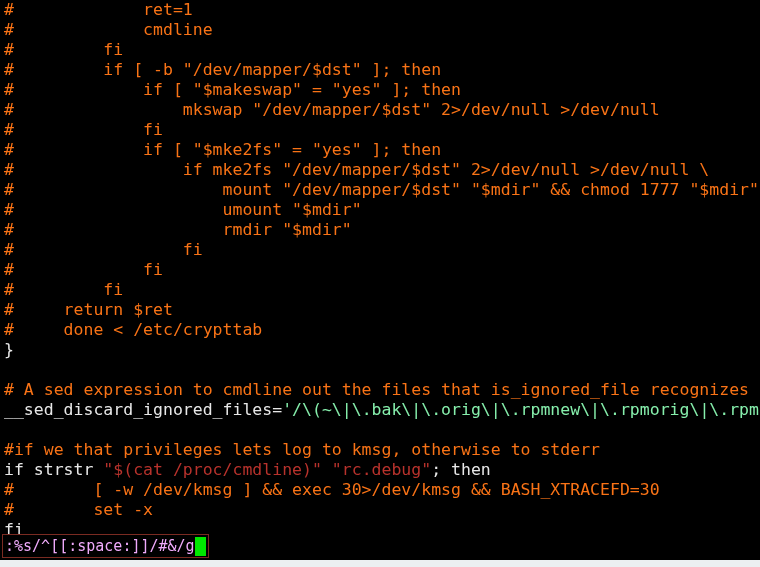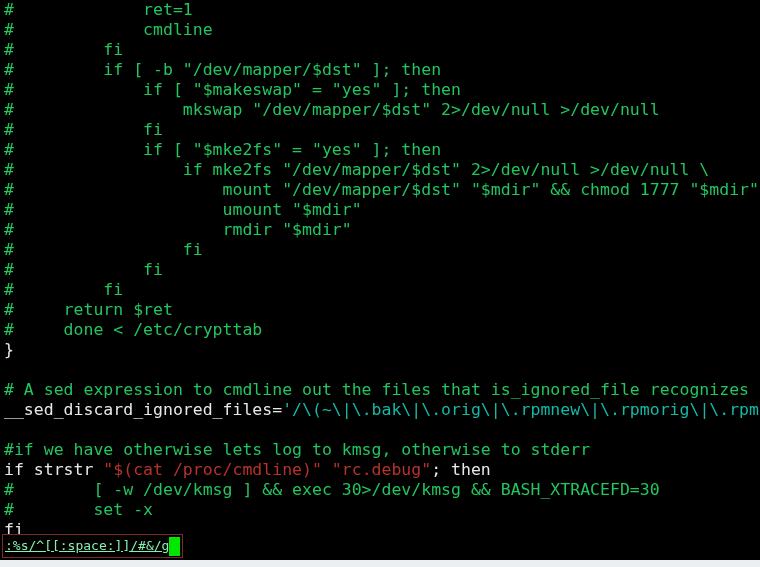--- a/index.html
+++ b/index.html
@@ -34,45 +34,44 @@
     line-height: 20px;
     font-size: 16.5px;
     letter-spacing: 0px;
     white-space: pre;
     overflow: hidden;
     padding-left: 4px;
     box-sizing: border-box;
     font-family: "DejaVu Sans Mono", "Liberation Mono", monospace;
   }
   
-  .cmt   { color: #22c55e; }
+  .cmt   { color: #f97316; }
   .txt   { color: #e8e8e8; }
-  .str   { color: #14b8a6; }
+  .str   { color: #86efac; }
   .strv  { color: #b8322c; }
 
   
   #cmdline-box {
     position: absolute;
     left: 2px;
     top: 534px;
     height: 24px;
     border: 1px solid #7a2b22;
     background: #000000;
     box-sizing: border-box;
     display: flex;
     align-items: center;
     padding: 0 2px 0 2px;
   }
   #cmdline-text {
-    color: #86efac;
-    font-size: 13px;
+    color: #f0abfc;
+    font-size: 15px;
     line-height: 20px;
     white-space: pre;
     font-family: "DejaVu Sans Mono", "Liberation Mono", monospace;
-    text-decoration: underline;
   }
   #cmd-cursor {
     display: inline-block;
     width: 11px;
     height: 19px;
     background: #00e800;
     vertical-align: middle;
   }
   #bottom-strip {
     position: absolute;
@@ -104,21 +103,21 @@
       <div class="line"><span class="cmt">#                 fi</span></div>
       <div class="line"><span class="cmt">#             fi</span></div>
       <div class="line"><span class="cmt">#         fi</span></div>
       <div class="line"><span class="cmt">#     return $ret</span></div>
       <div class="line"><span class="cmt">#     done &lt; /etc/crypttab</span></div>
       <div class="line"><span class="txt">}</span></div>
       <div class="line"><span class="txt"></span></div>
       <div class="line"><span class="cmt"># A sed expression to cmdline out the files that is_ignored_file recognizes</span></div>
       <div class="line"><span class="txt">__sed_discard_ignored_files=</span><span class="str">'/\(~\|\.bak\|\.orig\|\.rpmnew\|\.rpmorig\|\.rpm</span></div>
       <div class="line"><span class="txt"></span></div>
-      <div class="line"><span class="cmt">#if we have otherwise lets log to kmsg, otherwise to stderr</span></div>
+      <div class="line"><span class="cmt">#if we that privileges lets log to kmsg, otherwise to stderr</span></div>
       <div class="line"><span class="txt">if strstr </span><span class="strv">"$(cat /proc/cmdline)"</span><span class="txt"> </span><span class="strv">"rc.debug"</span><span class="txt">; then</span></div>
       <div class="line"><span class="cmt">#        [ -w /dev/kmsg ] &amp;&amp; exec 30&gt;/dev/kmsg &amp;&amp; BASH_XTRACEFD=30</span></div>
       <div class="line"><span class="cmt">#        set -x</span></div>
       <div class="line"><span class="txt">fi</span></div>
     </div>
 
   <div id="cmdline-box">
     <span id="cmdline-text">:%s/^[[:space:]]/#&amp;/g</span>
       <span id="cmd-cursor"></span>
   </div>

